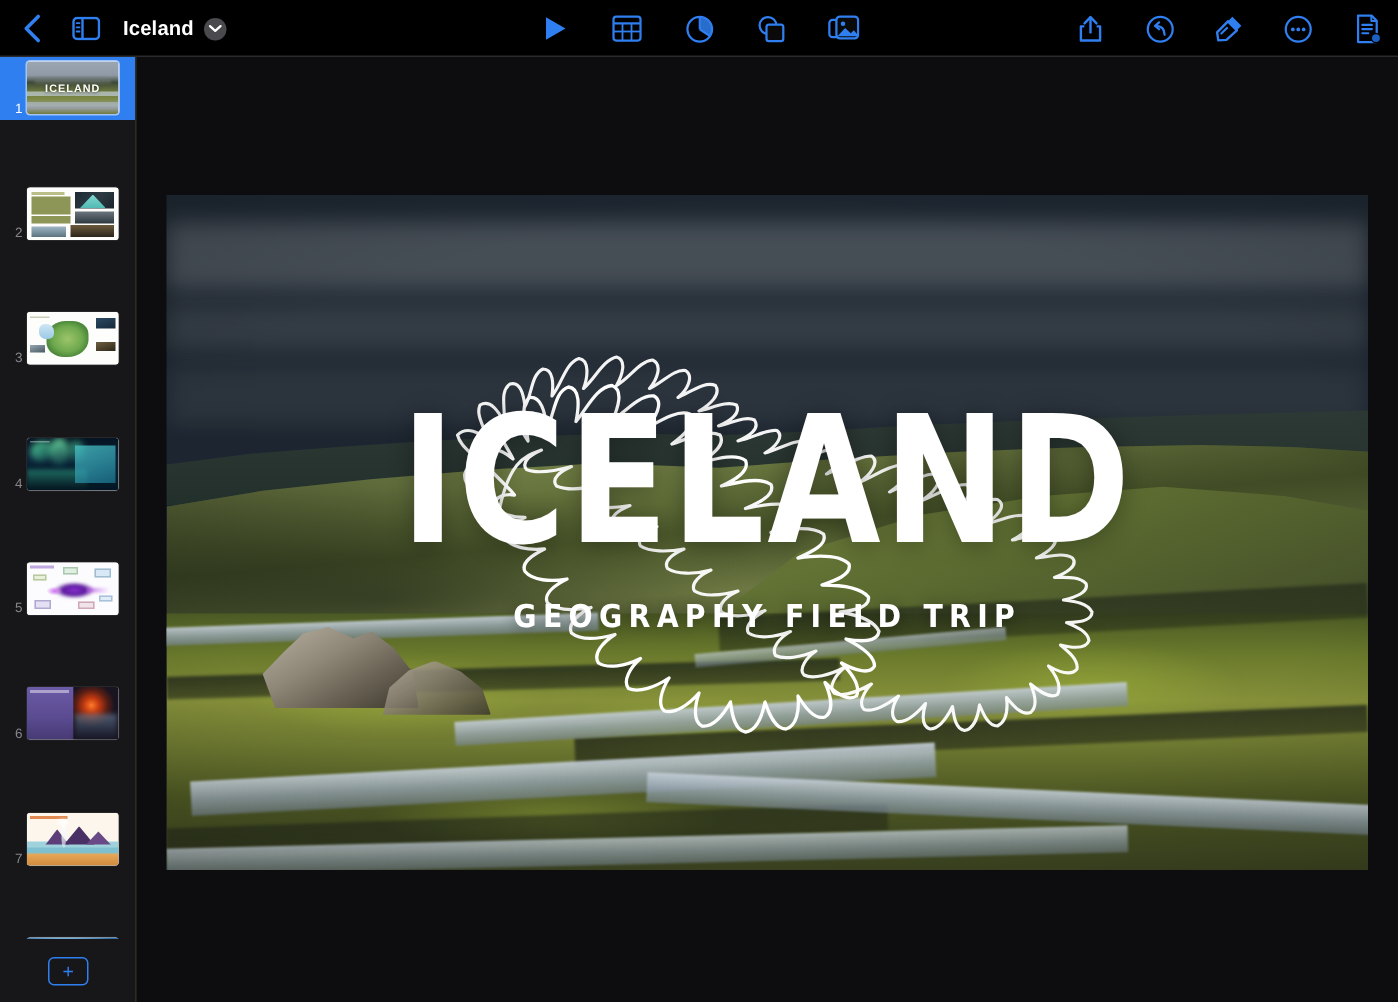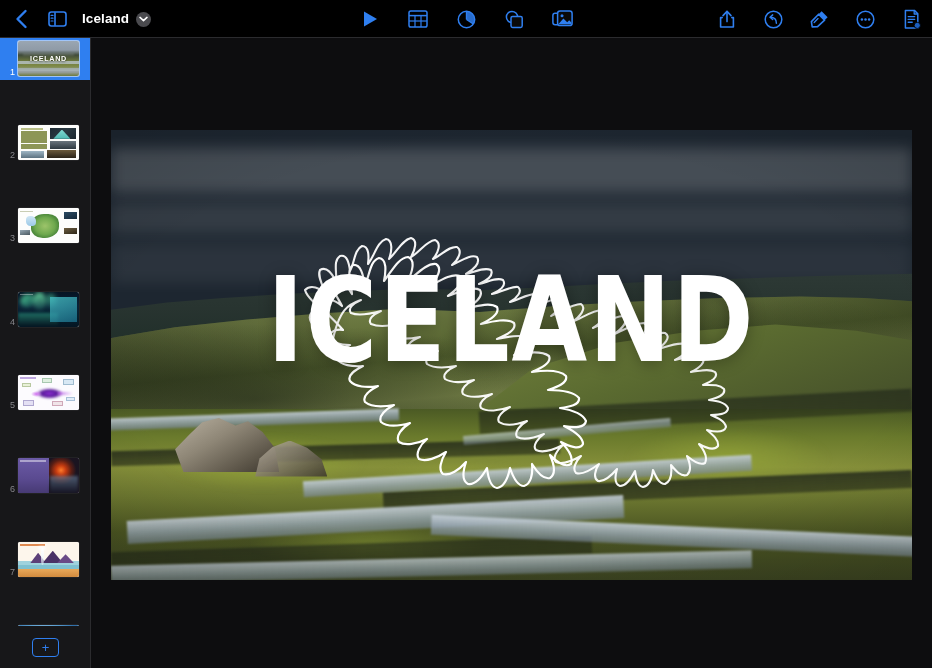--- a/index.html
+++ b/index.html
@@ -561,18 +561,19 @@
                      C272 277 260 277 254 272 C251 266 259 260 267 256
                      C256 258 244 257 239 251 C236 245 244 240 252 236
                      C241 237 230 235 226 229 C223 223 231 218 239 215
                      C229 215 221 212 219 206 C219 201 226 199 232 200 Z"></path>
           </g>
         </svg>
       </div>
 
       <div id="title-block">
         <div id="slide-title">ICELAND</div>
+        <div id="slide-subtitle">GEOGRAPHY FIELD TRIP</div>
       </div>
 
     </div>
   </div>
 
 </div>
 
 </body></html>

